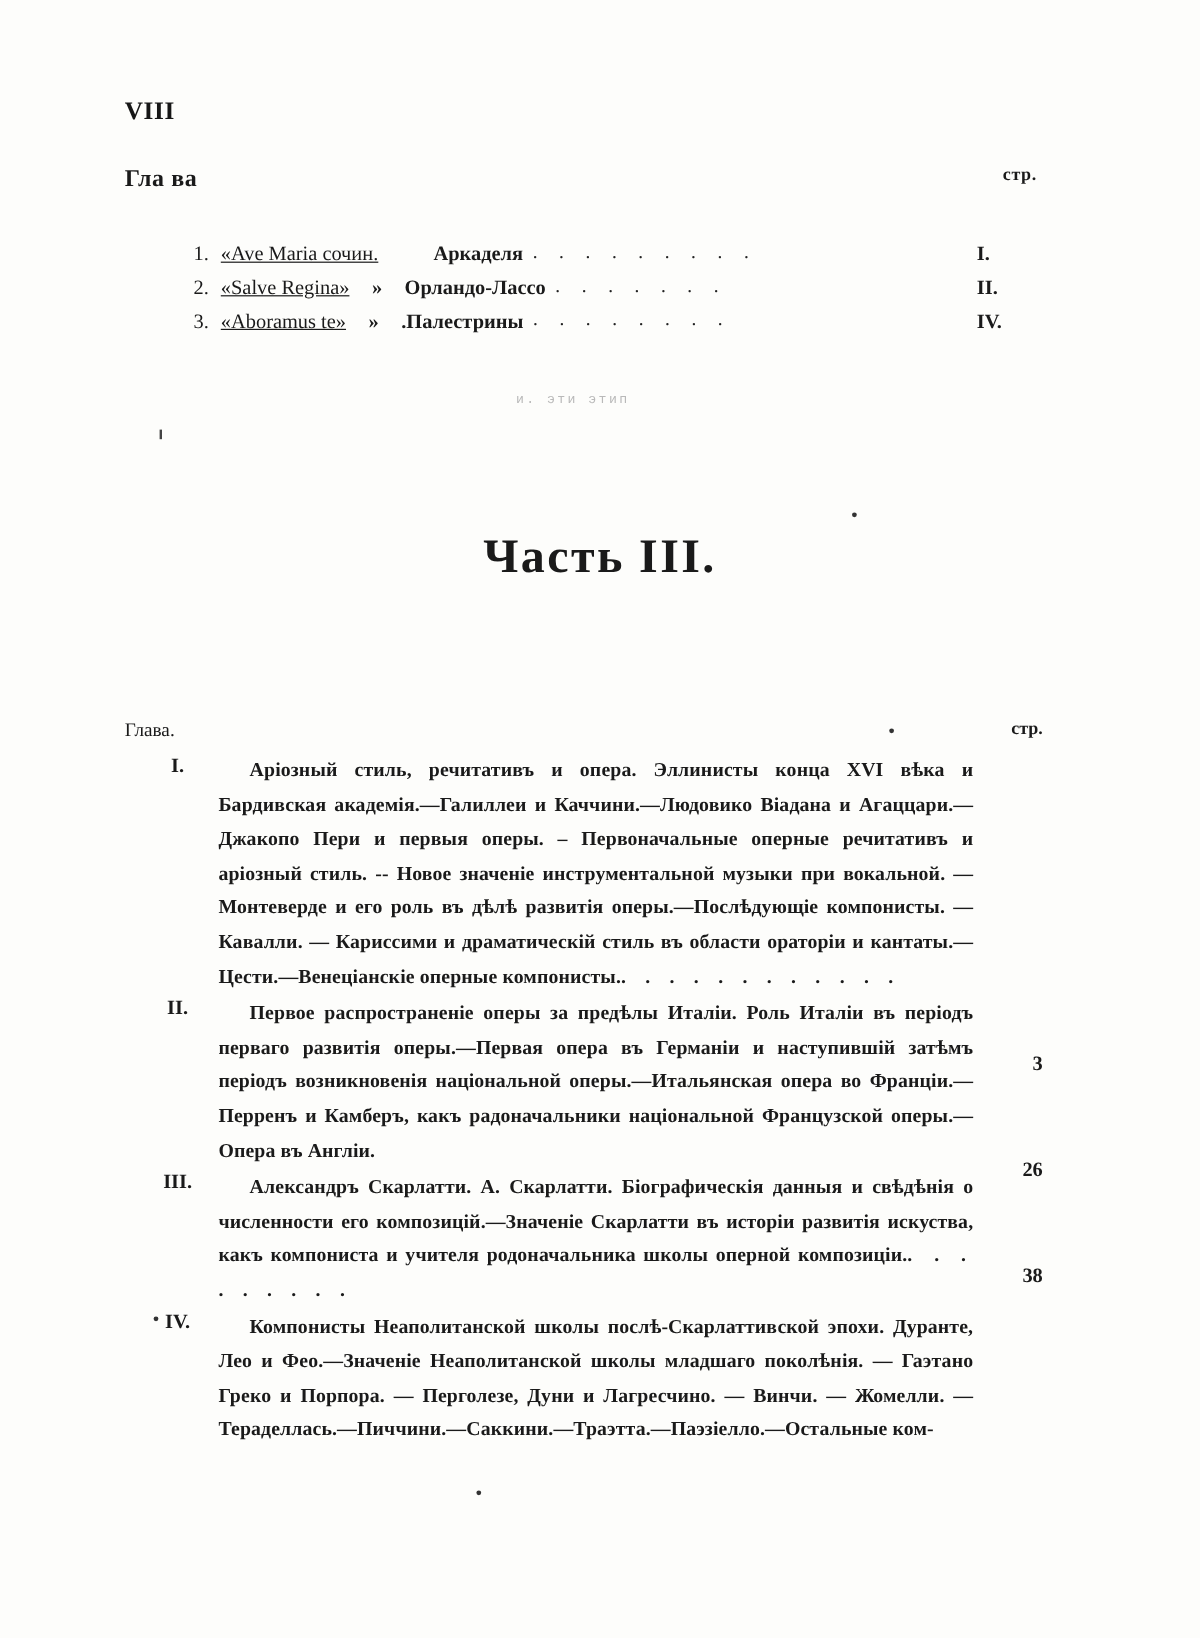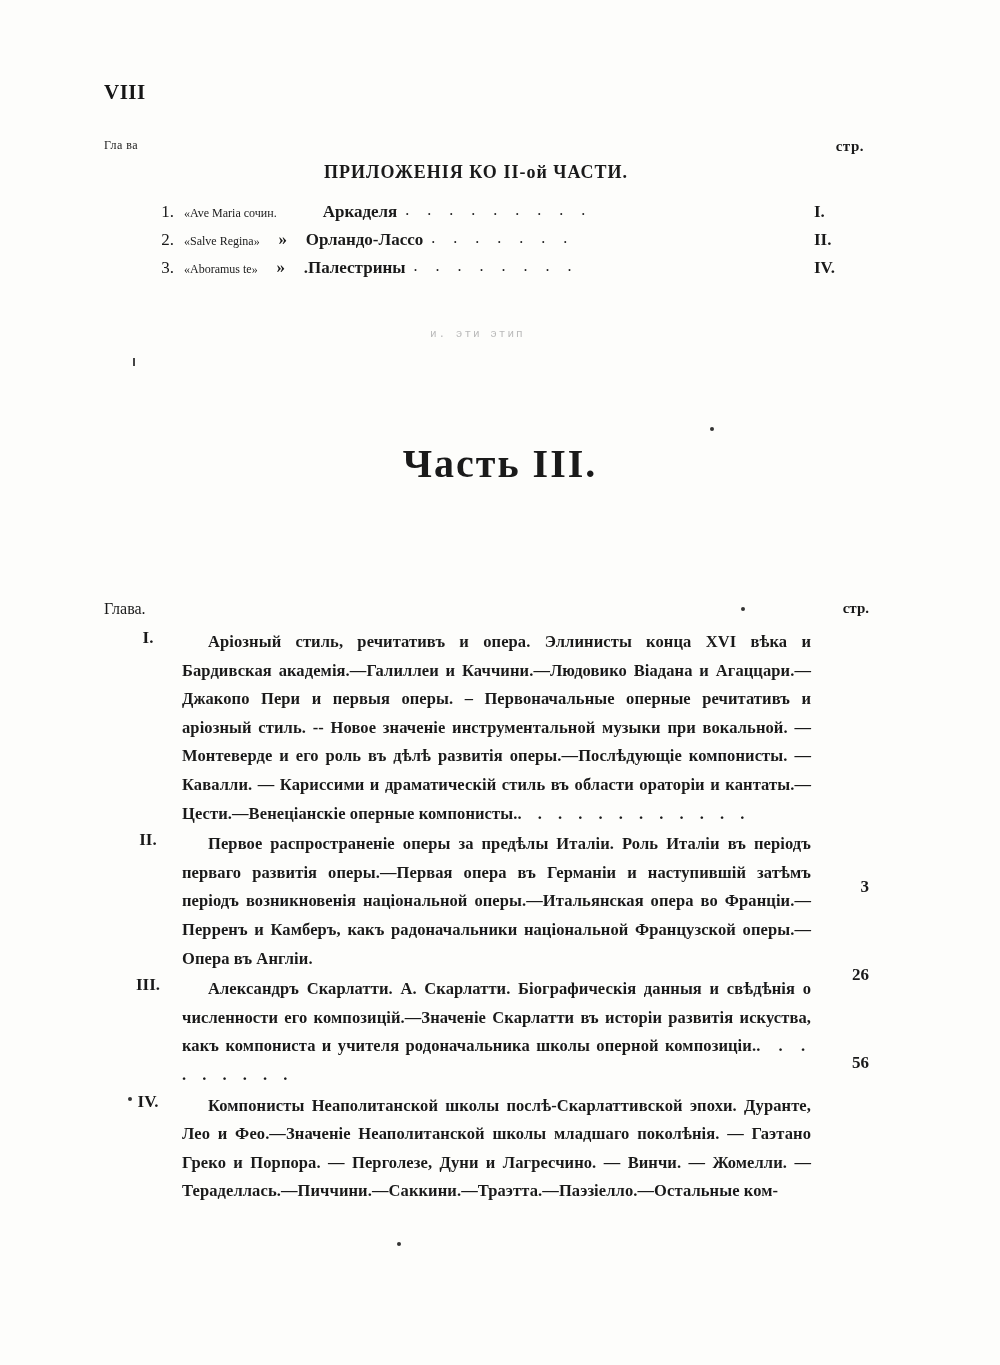--- a/index.html
+++ b/index.html
@@ -41,22 +41,22 @@
     width: 760px;
   }
   .appx-head-row {
     position: relative;
     height: 26px;
   }
   .appx-col-left {
     position: absolute;
     left: 0;
     top: 0;
-    font-weight: normal;
-    font-size: 12px;
+    font-weight: bold;
+    font-size: 20px;
     letter-spacing: 0.5px;
   }
   .appx-col-right {
     position: absolute;
     right: 0;
     top: 0;
     font-weight: bold;
     font-size: 15px;
     letter-spacing: 0.5px;
   }
@@ -81,21 +81,22 @@
     margin-bottom: 8px;
     white-space: nowrap;
   }
   .appx-num {
     width: 30px;
     text-align: right;
     padding-right: 10px;
     font-size: 17px;
   }
   .appx-work {
-    font-size: 12px;
+    font-size: 17px;
+    text-decoration: underline;
   }
   .appx-sep {
     display: inline-block;
     width: 46px;
     text-align: center;
     font-weight: bold;
     font-size: 17px;
   }
   .appx-author {
     font-weight: bold;
@@ -261,21 +262,20 @@
 
 <div class="page">
 
   <div class="folio">VIII</div>
 
   <div class="appendix">
     <div class="appx-head-row">
       <span class="appx-col-left">Гла ва</span>
       <span class="appx-col-right">стр.</span>
     </div>
-    <div class="appx-title">ПРИЛОЖЕНІЯ КО II-ой ЧАСТИ.</div>
     <div class="appx-list">
 
       <div class="appx-item">
         <span class="appx-num">1.</span>
         <span class="appx-work">«Ave Maria сочин.</span>
         <span class="appx-sep"></span>
         <span class="appx-author">Аркаделя</span>
         <span class="appx-dots">. . . . . . . . .</span>
         <span class="appx-page">I.</span>
       </div>
@@ -323,21 +323,21 @@
     </div>
 
     <div class="chapter">
       <span class="ch-num">II.</span>
       <span class="ch-page" style="top:135px;">26</span>
       <div class="ch-text"><span>Первое распространеніе оперы за предѣлы Италіи. Роль Италіи въ періодъ перваго развитія оперы.—Первая опера въ Германіи и наступившій затѣмъ періодъ возникновенія національной оперы.—Итальянская опера во Франціи.—Перренъ и Камберъ, какъ радоначальники національной Французской оперы.—Опера въ Англіи.</span><span class="ch-dots"></span></div>
     </div>
 
     <div class="chapter">
       <span class="ch-num">III.</span>
-      <span class="ch-page" style="top:78px;">56</span>
+      <span class="ch-page" style="top:78px;">38</span>
       <div class="ch-text"><span>Александръ Скарлатти. А. Скарлатти. Біографическія данныя и свѣдѣнія о численности его композицій.—Значеніе Скарлатти въ исторіи развитія искуства, какъ компониста и учителя родоначальника школы оперной композиціи.</span><span class="ch-dots">. . . . . . . . .</span></div>
     </div>
 
     <div class="chapter">
       <span class="ch-num">IV.</span>
       <span class="ch-page"></span>
       <div class="ch-text"><span>Компонисты Неаполитанской школы послѣ-Скарлаттивской эпохи. Дуранте, Лео и Фео.—Значеніе Неаполитанской школы младшаго поколѣнія. — Гаэтано Греко и Порпора. — Перголезе, Дуни и Лагресчино. — Винчи. — Жомелли. — Тераделлась.—Пиччини.—Саккини.—Траэтта.—Паэзіелло.—Остальные ком-</span><span class="ch-dots"></span></div>
     </div>
 
   </div>

